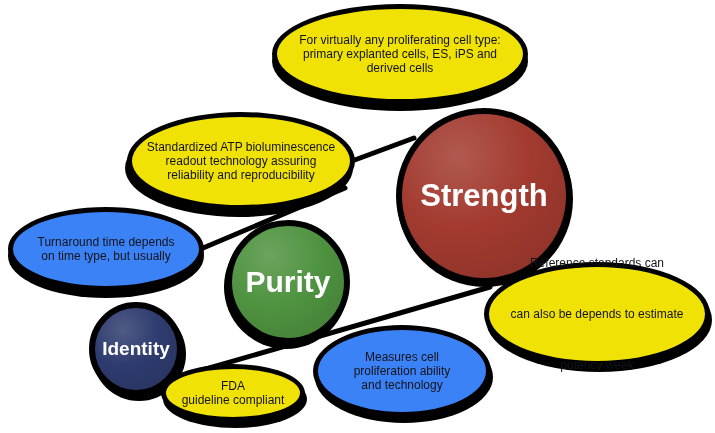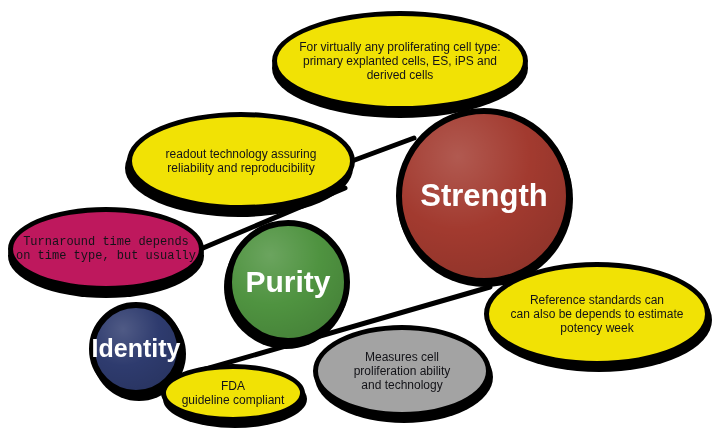--- a/index.html
+++ b/index.html
@@ -36,29 +36,29 @@
   .circle::after{
     content:"";
     position:absolute;
     inset:0;
     border-radius:50%;
     background:radial-gradient(circle at 34% 26%, rgba(255,255,255,0.16), rgba(255,255,255,0) 45%, rgba(0,0,0,0.14) 92%);
     z-index:1;
     pointer-events:none;
   }
   
-  .top-ellipse       {left:272px; top:11px;   width:256px; height:100px; box-shadow:0 7px 0 0 #000;}
+  .top-ellipse       {left:272px; top:4px;   width:256px; height:100px; box-shadow:0 7px 0 0 #000;}
   .atp-ellipse       {left:127px; top:112px; width:228px; height:98px;  box-shadow:-2px 7px 0 0 #000;}
   .turnaround-ellipse{left:8px;   top:207px; width:196px; height:84px;  box-shadow:0 7px 0 0 #000;}
   .fda-ellipse       {left:161px; top:364px; width:144px; height:58px;  box-shadow:2px 6px 0 0 #000;justify-content:center;}
   .measures-ellipse  {left:313px; top:325px; width:178px; height:92px;  box-shadow:2px 6px 0 0 #000;}
-  .reference-ellipse {left:484px; top:262px; width:226px; height:104px; box-shadow:2px 6px 0 0 #000;}
+  .reference-ellipse {left:484px; top:262px; width:226px; height:104px; box-shadow:2px 6px 0 0 #000;gap:37px;}
   .strength-circle   {left:396px; top:108px; width:176px; height:176px; box-shadow:1px 3px 0 0 #000; font-size:31px;}
   .purity-circle     {left:226px; top:220px; width:124px; height:124px; box-shadow:-2px 5px 0 0 #000; font-size:30px;}
-  .identity-circle   {left:89px;  top:302px; width:94px;  height:94px;  box-shadow:3px 5px 0 0 #000;  font-size:25px;text-align:right;}
+  .identity-circle   {left:89px;  top:302px; width:94px;  height:94px;  box-shadow:3px 5px 0 0 #000;  font-size:19px;text-align:right;}
 </style>
 </head>
 <body>
 
 <div class="stage">
 
   <svg class="connectors" viewBox="0 0 715 433" xmlns="http://www.w3.org/2000/svg">
     <line x1="196" y1="251" x2="345" y2="188" stroke="#000" stroke-width="5" stroke-linecap="round"></line>
     <line x1="352" y1="161" x2="414" y2="138" stroke="#000" stroke-width="5" stroke-linecap="round"></line>
     <line x1="178" y1="377" x2="490" y2="287" stroke="#000" stroke-width="5" stroke-linecap="round"></line>
@@ -76,35 +76,36 @@
     <span class="ln">Identity</span>
   </div>
 
   <div class="bubble callout top-ellipse" style="background-color: rgb(241, 226, 5);">
     <span class="ln">For virtually any proliferating cell type:</span>
     <span class="ln">primary explanted cells, ES, iPS and</span>
     <span class="ln">derived cells</span>
   </div>
 
   <div class="bubble callout atp-ellipse" style="background-color: rgb(241, 226, 5);">
+    <span class="ln">Standardized ATP bioluminescence</span>
     <span class="ln">readout technology assuring</span>
     <span class="ln">reliability and reproducibility</span>
   </div>
 
-  <div class="bubble callout turnaround-ellipse" style="background-color: #be185d; font-family: Liberation Mono, monospace;">
+  <div class="bubble callout turnaround-ellipse" style="background-color: #3b82f6;">
     <span class="ln">Turnaround time depends</span>
     <span class="ln">on time type, but usually</span>
   </div>
 
   <div class="bubble callout fda-ellipse" style="background-color: rgb(241, 226, 5);">
     <span class="ln">FDA</span>
     <span class="ln">guideline compliant</span>
   </div>
 
-  <div class="bubble callout measures-ellipse" style="background-color: #a3a3a3;">
+  <div class="bubble callout measures-ellipse" style="background-color: #3b82f6;">
     <span class="ln">Measures cell</span>
     <span class="ln">proliferation ability</span>
     <span class="ln">and technology</span>
   </div>
 
   <div class="bubble callout reference-ellipse" style="background-color: rgb(241, 226, 5);">
     <span class="ln">Reference standards can</span>
     <span class="ln">can also be depends to estimate</span>
     <span class="ln">potency week</span>
   </div>

